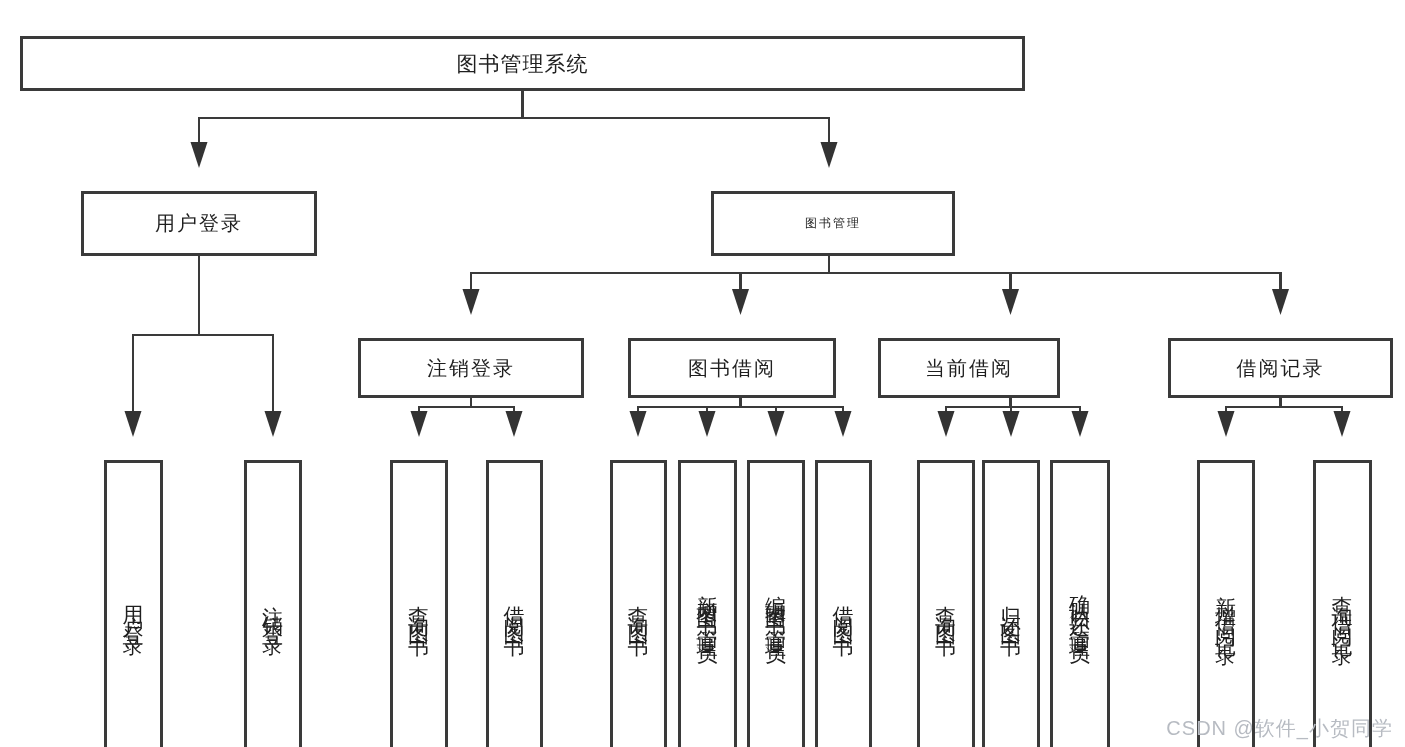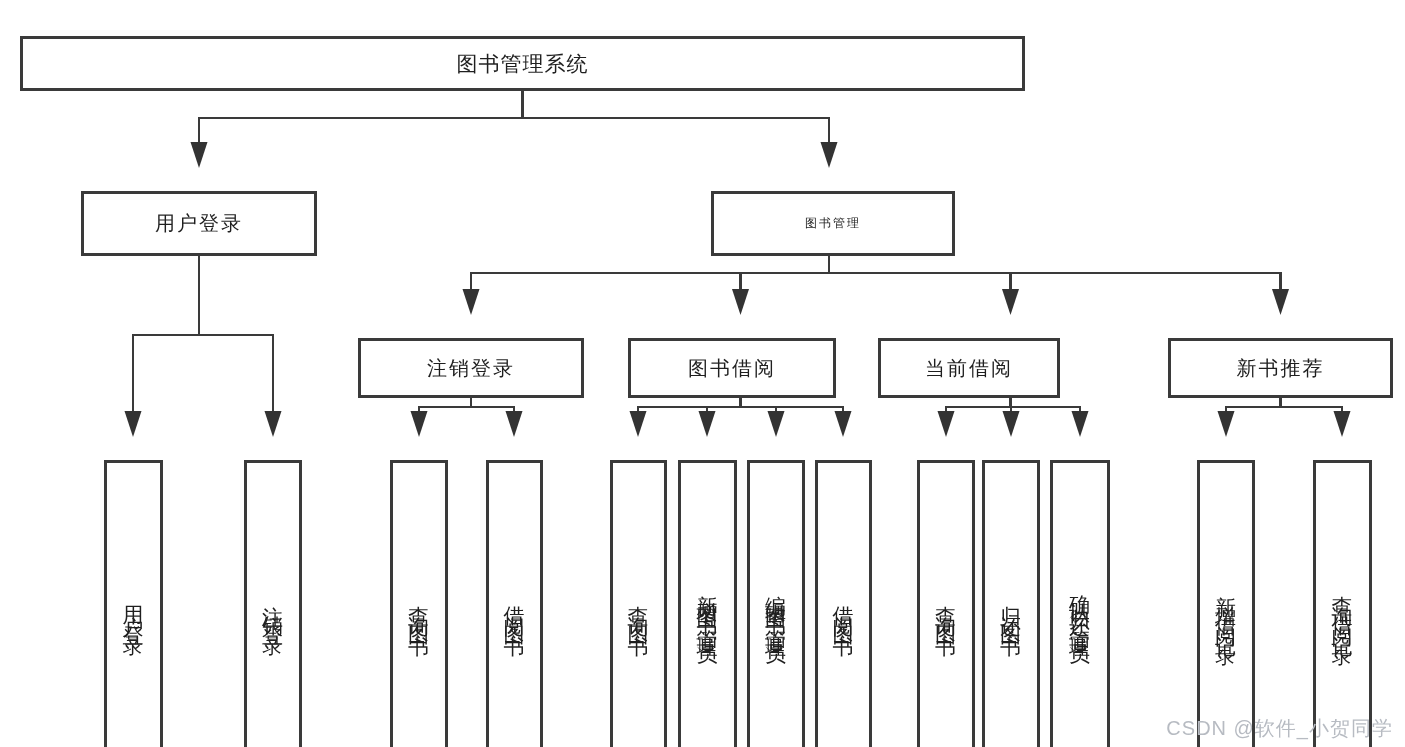--- a/index.html
+++ b/index.html
@@ -135,21 +135,21 @@
   <div class="node l2" id="n-newrec">
     <span>注销登录</span>
   </div>
   <div class="node l2" id="n-borrow">
     <span>图书借阅</span>
   </div>
   <div class="node l2" id="n-current">
     <span>当前借阅</span>
   </div>
   <div class="node l2" id="n-records">
-    <span>新书推荐</span>
+    <span>借阅记录</span>
   </div>
 
   <div class="node leaf" id="l-a1">
     <span>用户登录</span>
   </div>
   <div class="node leaf" id="l-a2">
     <span>注销登录</span>
   </div>
 
   <div class="node leaf" id="l-b1">

